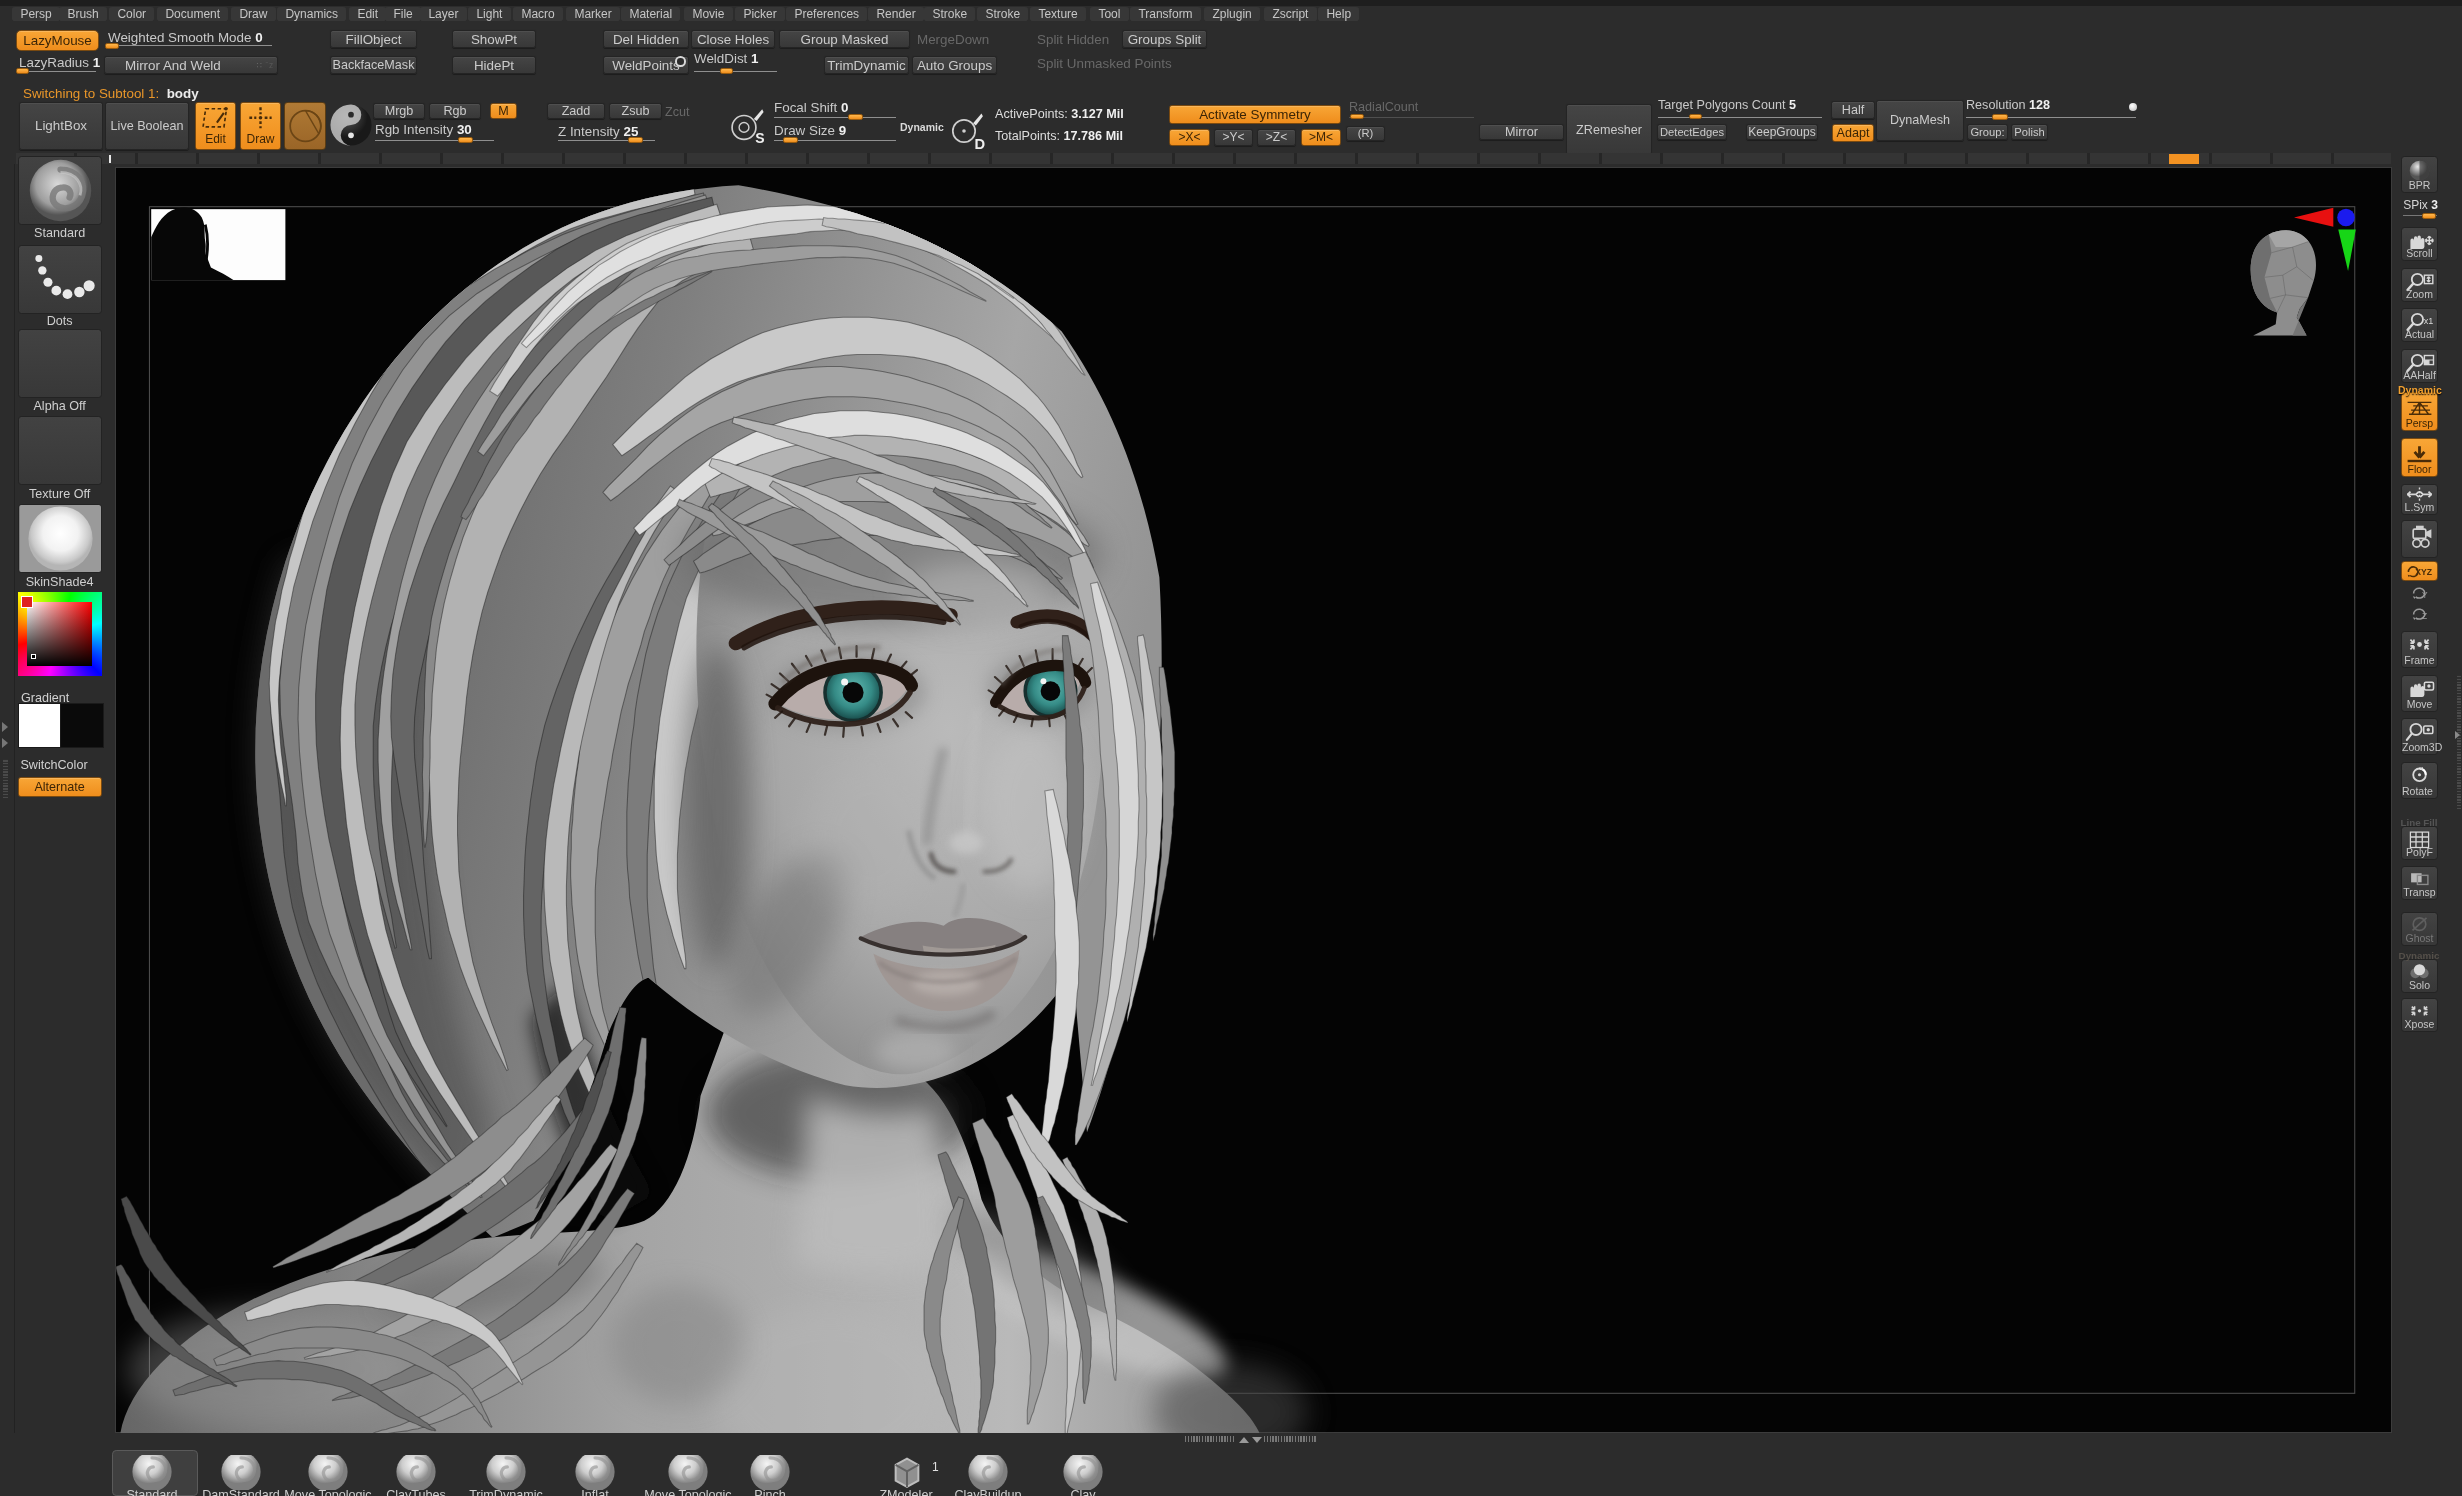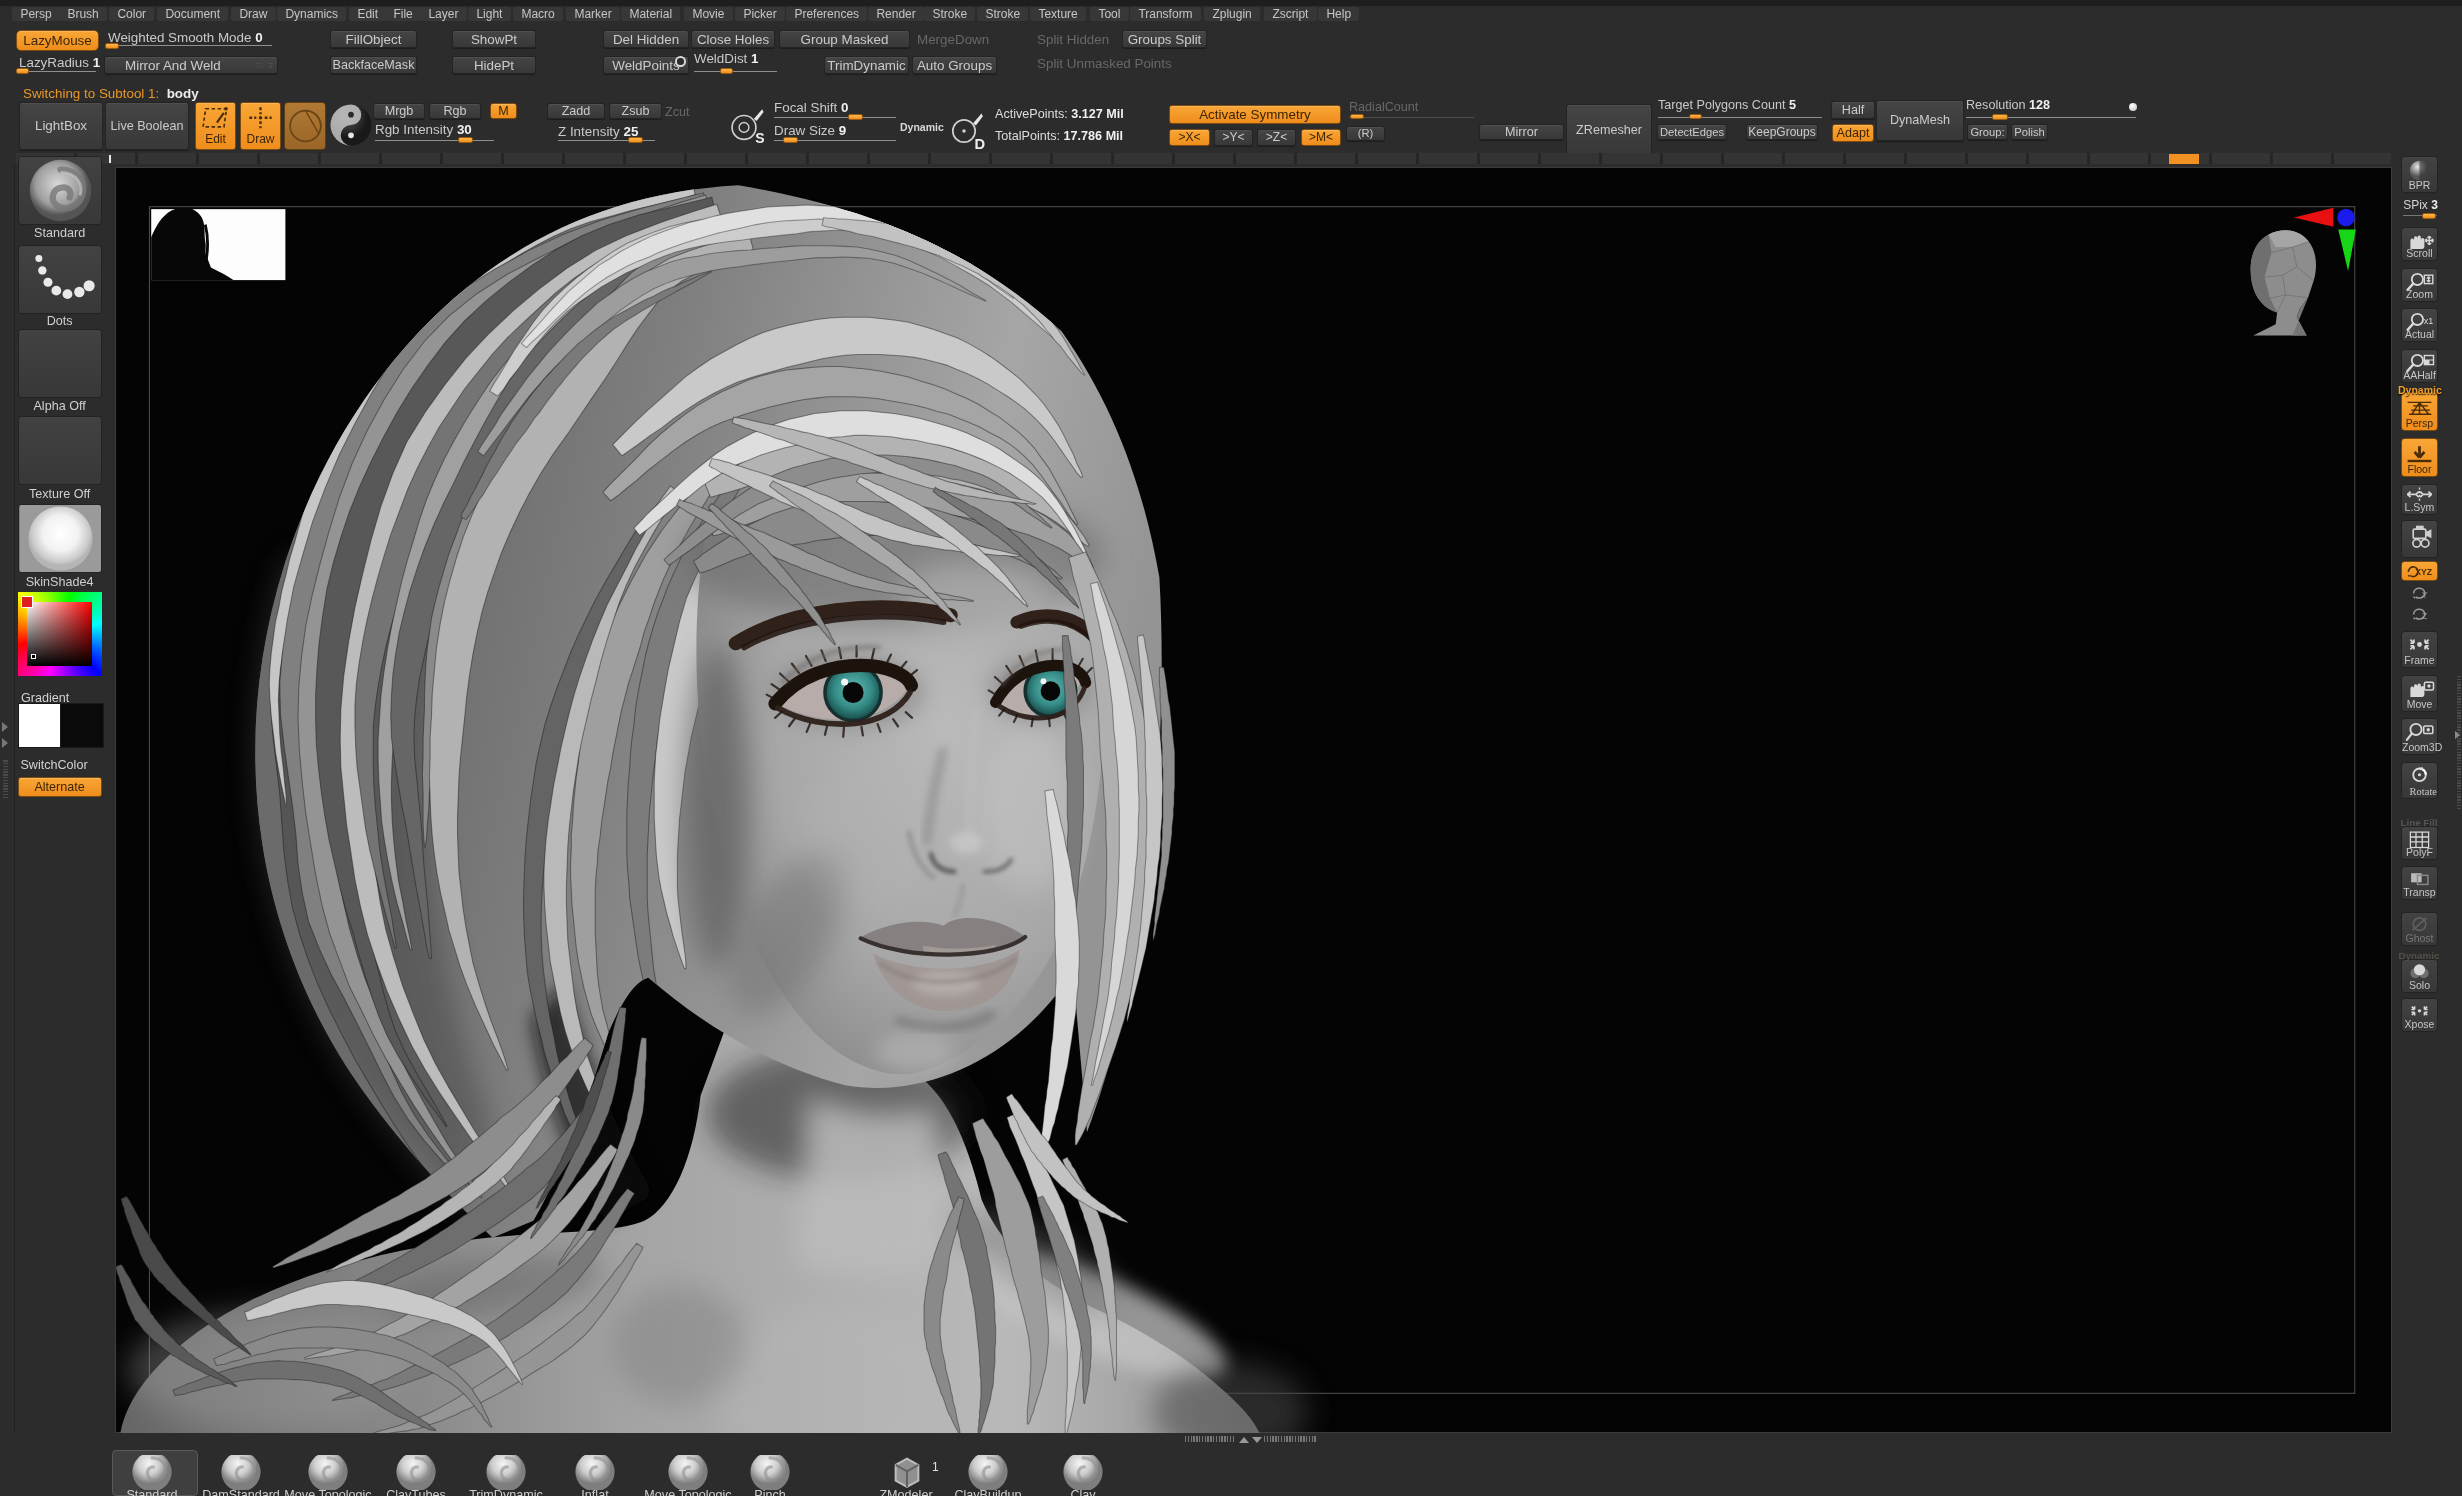--- a/index.html
+++ b/index.html
@@ -603,21 +603,21 @@
       </svg>
       <div style="position:absolute;bottom:0.7px;left:0;width:100%;text-align:center;font-size:10.5px;color:#c6c6c6;">Zoom3D</div>
     </div>
   <div class="abs" style="left:2401px;top:762px;width:37px;height:37px;background:linear-gradient(#434343,#373737);border:0.7px solid #232323;border-radius:3.5px;box-sizing:border-box;">
       <svg width="35" height="21" viewBox="0 0 50 30" style="position:absolute;top:2.1px;left:0;">
         <circle cx="25" cy="14" r="9" fill="none" stroke="#d8d8d8" stroke-width="2.6"></circle>
         <path d="M34 14 a9 9 0 0 0 -9 -9" stroke="#fff" stroke-width="3" fill="none"></path>
         <path d="M25 5 l5 -2 l-1 5 z" fill="#d8d8d8"></path>
         <circle cx="25" cy="14" r="2.2" fill="#d8d8d8"></circle>
       </svg>
-      <div style="position:absolute;bottom:0.7px;left:0;width:100%;text-align:right;font-size:10.5px;color:#c6c6c6;font-family:Liberation Serif, serif;">Rotate</div>
+      <div style="position:absolute;bottom:0.7px;left:0;width:100%;text-align:left;font-size:10.5px;color:#c6c6c6;">Rotate</div>
     </div>
   <div class="dimlbl" style="left:2398px;top:817px;width:42px;text-align:center;font-size:9.8px;font-weight:bold;color:#555;z-index:5;">Line Fill</div>
   <div class="abs" style="left:2401px;top:826px;width:37px;height:34px;background:linear-gradient(#434343,#373737);border:0.7px solid #232323;border-radius:3.5px;box-sizing:border-box;">
       <svg width="35" height="21" viewBox="0 0 50 30" style="position:absolute;top:2.8px;left:0;">
         <g stroke="#d8d8d8" stroke-width="1.8" fill="none">
           <rect x="12" y="3" width="26" height="22"></rect>
           <path d="M12 10 h26 M12 17 h26 M20 3 v22 M29 3 v22"></path>
         </g>
       </svg>
       <div style="position:absolute;bottom:0.7px;left:0;width:100%;text-align:center;font-size:10.5px;color:#c6c6c6;">PolyF</div>

